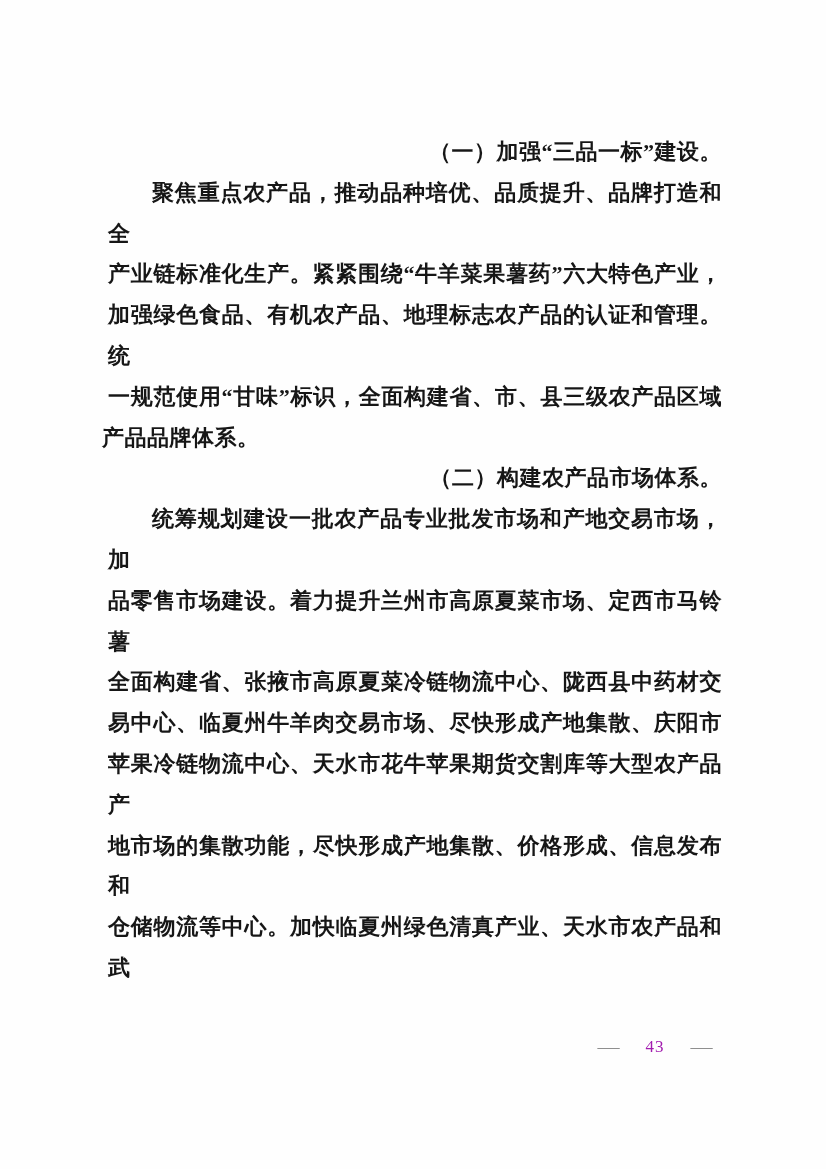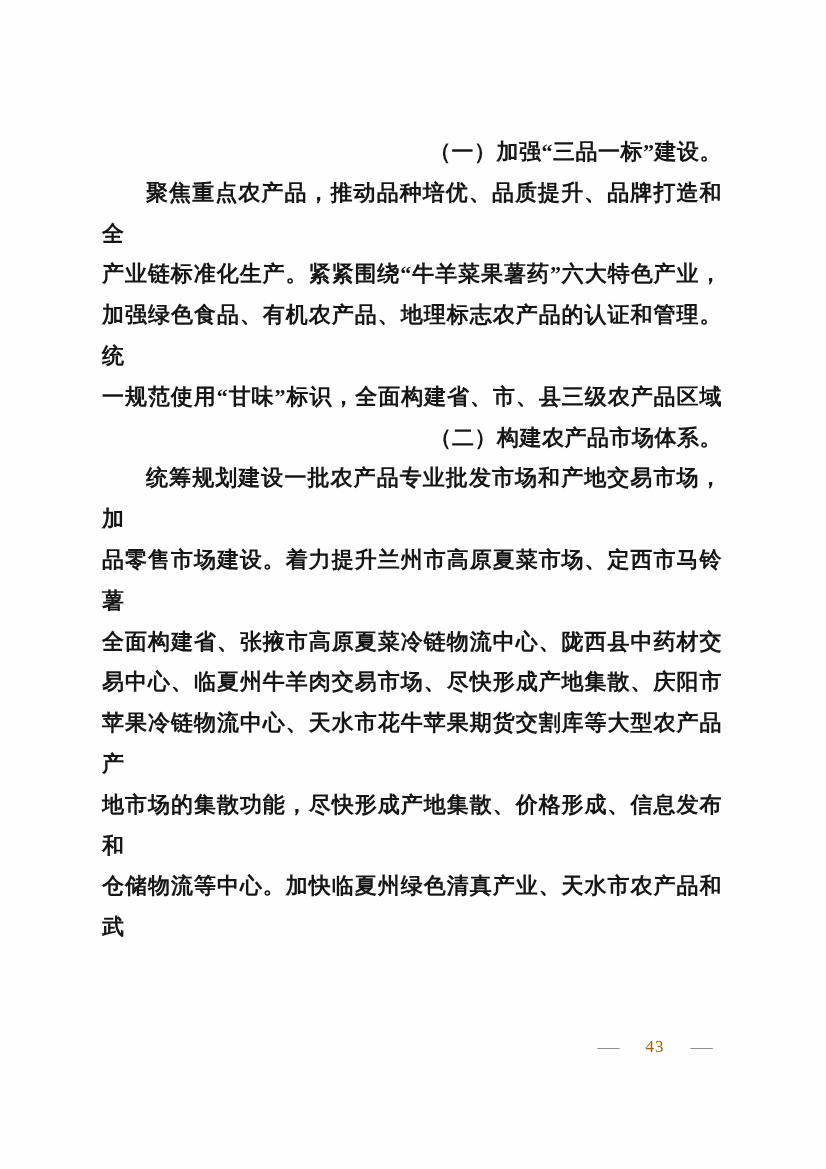--- a/index.html
+++ b/index.html
@@ -28,48 +28,50 @@
     text-indent: 2em;
     text-align: right;
     white-space: nowrap;
   }
   .line { text-align: left; }
   .line.first { text-indent: 2em; }
   .line.fill {
     text-align: justify;
     text-align-last: justify;
     text-justify: inter-character;
+    margin-left: 6px;
   }
   .footer {
     position: absolute;
     top: 1036px;
     left: 600px;
     width: 110px;
     font-size: 17px;
     line-height: 22px;
     color: #7d7d7d;
     font-weight: 400;
     display: flex;
     align-items: center;
     justify-content: space-between;
     font-family: "Liberation Serif", "DejaVu Serif", serif;
   }
-  .footer .num { color: #a16207; letter-spacing: 1px; }
+  .footer .num { color: #a21caf; letter-spacing: 1px; }
   .footer .dash { transform: scaleX(1.3); display: inline-block; }
 </style>
 </head>
 <body>
 
 <div class="page">
   <div class="content">
       <div class="heading">（一）加强“三品一标”建设。</div>
       <div class="line first fill">聚焦重点农产品，推动品种培优、品质提升、品牌打造和全</div>
       <div class="line fill">产业链标准化生产。紧紧围绕“牛羊菜果薯药”六大特色产业，</div>
       <div class="line fill">加强绿色食品、有机农产品、地理标志农产品的认证和管理。统</div>
       <div class="line fill">一规范使用“甘味”标识，全面构建省、市、县三级农产品区域</div>
+      <div class="line">产品品牌体系。</div>
       <div class="heading">（二）构建农产品市场体系。</div>
       <div class="line first fill">统筹规划建设一批农产品专业批发市场和产地交易市场，加</div>
       <div class="line fill">品零售市场建设。着力提升兰州市高原夏菜市场、定西市马铃薯</div>
       <div class="line fill">全面构建省、张掖市高原夏菜冷链物流中心、陇西县中药材交</div>
       <div class="line fill">易中心、临夏州牛羊肉交易市场、尽快形成产地集散、庆阳市</div>
       <div class="line fill">苹果冷链物流中心、天水市花牛苹果期货交割库等大型农产品产</div>
       <div class="line fill">地市场的集散功能，尽快形成产地集散、价格形成、信息发布和</div>
       <div class="line fill">仓储物流等中心。加快临夏州绿色清真产业、天水市农产品和武</div>
     </div>
   <div class="footer">

